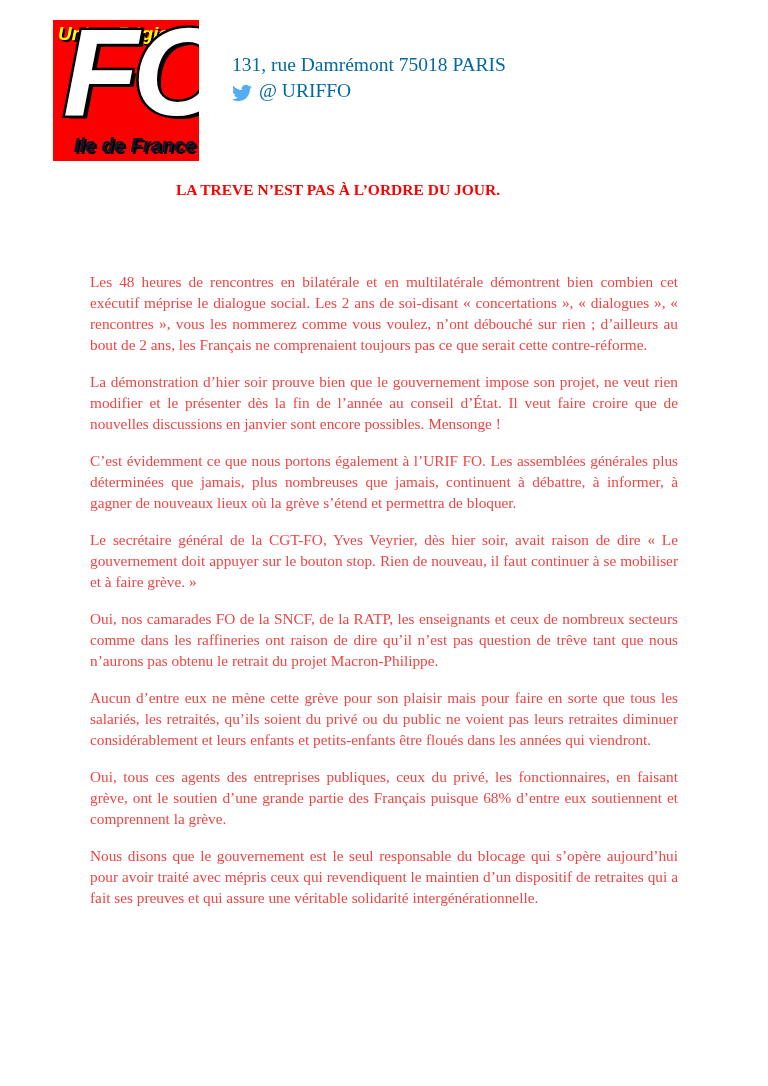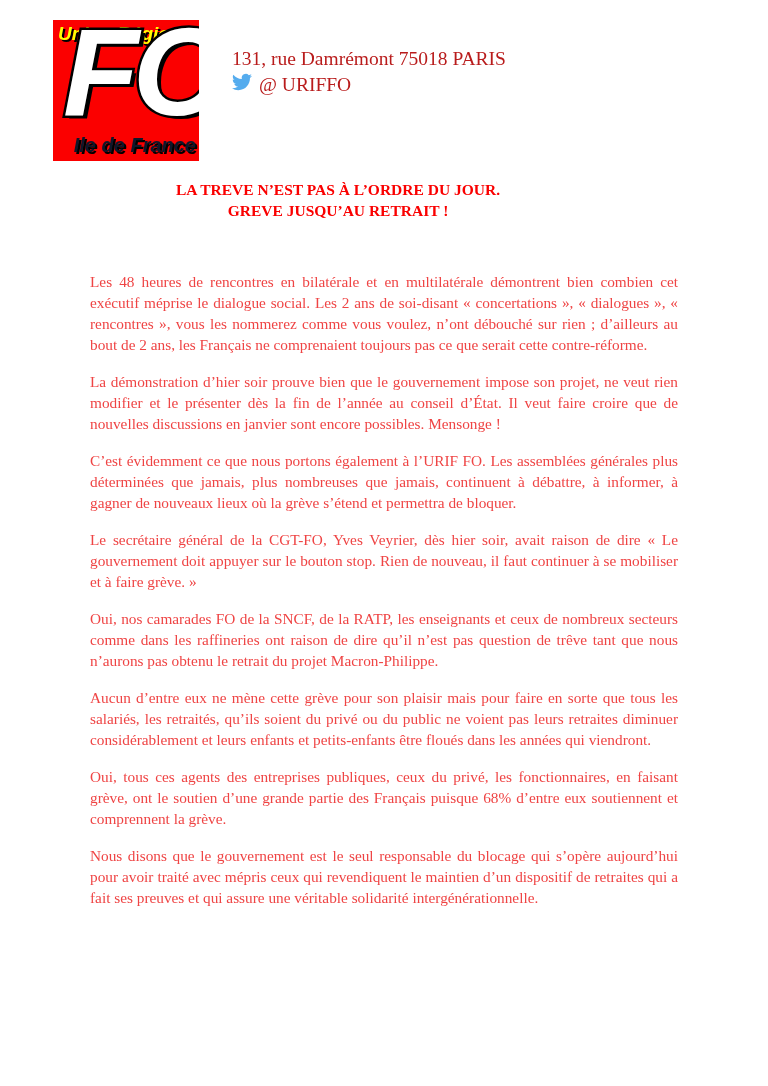--- a/index.html
+++ b/index.html
@@ -56,26 +56,26 @@
     font-weight: bold;
     font-size: 20px;
     color: #0f172a;
     white-space: nowrap;
     text-shadow: 2px 2px 0 #000000;
   }
 
   
   .header-block {
     position: absolute;
-    left: 232px; top: 46px;
+    left: 232px; top: 52px;
     font-size: 19.5px;
     line-height: 25.5px;
-    color: #b91c1c;
+    color: #0369a1;
   }
-  .twitter-line { display: flex; align-items: flex-start; }
+  .twitter-line { display: flex; align-items: flex-end; }
   .twitter-icon { width: 20px; height: 20px; margin-right: 7px; flex: 0 0 auto; }
 
   
   .title-block {
     position: absolute;
     left: 0; top: 179px;
     width: 676px;
     text-align: center;
     font-weight: bold;
     font-size: 15.5px;
@@ -111,21 +111,20 @@
     <div class="twitter-line">
       <svg class="twitter-icon" viewBox="0 0 24 24" aria-hidden="true">
         <path fill="#55acee" d="M23.953 4.57a10 10 0 01-2.825.775 4.958 4.958 0 002.163-2.723 9.99 9.99 0 01-3.127 1.195 4.92 4.92 0 00-8.384 4.482C7.69 8.095 4.067 6.13 1.64 3.162a4.822 4.822 0 00-.666 2.475c0 1.71.87 3.213 2.188 4.096a4.904 4.904 0 01-2.228-.616v.06a4.923 4.923 0 003.946 4.827 4.996 4.996 0 01-2.212.085 4.936 4.936 0 004.604 3.417 9.867 9.867 0 01-6.102 2.105c-.39 0-.779-.023-1.17-.067a13.995 13.995 0 007.557 2.209c9.053 0 13.998-7.496 13.998-13.985 0-.21 0-.42-.015-.63A9.935 9.935 0 0024 4.59z"></path>
       </svg>
       <span>@ URIFFO</span>
     </div>
   </div>
 
   <div class="title-block">
     <div>LA TREVE N’EST PAS À L’ORDRE DU JOUR.</div>
-    <div>GREVE JUSQU’AU RETRAIT !</div>
   </div>
 
   <div class="body-block">
 
       <p class="para">Les 48 heures de rencontres en bilatérale et en multilatérale démontrent bien combien cet exécutif méprise le dialogue social. Les 2 ans de soi-disant « concertations », « dialogues », « rencontres », vous les nommerez comme vous voulez, n’ont débouché sur rien ; d’ailleurs au bout de 2 ans, les Français ne comprenaient toujours pas ce que serait cette contre-réforme.</p>
 
       <p class="para">La démonstration d’hier soir prouve bien que le gouvernement impose son projet, ne veut rien modifier et le présenter dès la fin de l’année au conseil d’État. Il veut faire croire que de nouvelles discussions en janvier sont encore possibles. Mensonge !</p>
 
       <p class="para">C’est évidemment ce que nous portons également à l’URIF FO. Les assemblées générales plus déterminées que jamais, plus nombreuses que jamais, continuent à débattre, à informer, à gagner de nouveaux lieux où la grève s’étend et permettra de bloquer.</p>
 

